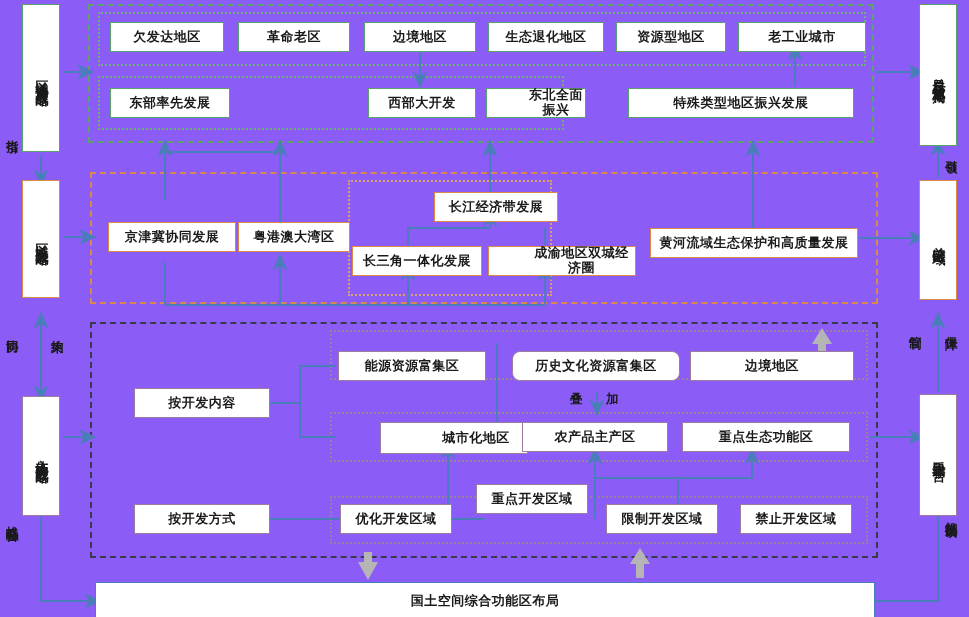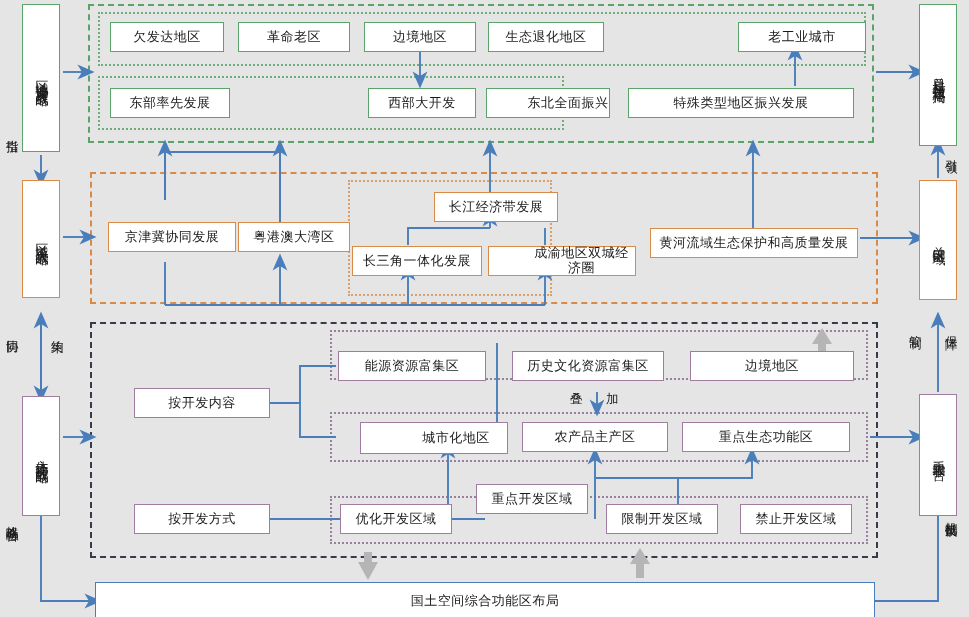--- a/index.html
+++ b/index.html
@@ -1,17 +1,17 @@
 <!DOCTYPE html>
 <html><head>
 <meta charset="utf-8">
 <style>
   html,body{margin:0;padding:0;background:#fff;}
   body{font-family:"Liberation Sans","DejaVu Sans",sans-serif;}
-  #canvas{position:relative;width:969px;height:617px;background:#e5e5e5;overflow:hidden;}
+  #canvas{position:relative;width:969px;height:617px;background:#8b5cf6;overflow:hidden;font-weight:bold;}
   .box{position:absolute;box-sizing:border-box;display:flex;align-items:center;
        justify-content:center;text-align:center;background:#fff;font-size:13px;color:#1a1a1a;
        line-height:1.15;letter-spacing:0.5px;}
   .green{border:1.6px solid #5aa469;}
   .orange{border:1.6px solid #d98a48;}
   .purple{border:1.6px solid #a07ca0;}
   .blue{border:1.4px solid #4a7ebb;}
   .vert{writing-mode:vertical-rl;text-orientation:upright;letter-spacing:2px;}
   .grp{position:absolute;box-sizing:border-box;background:transparent;}
   .dash-green{border:2px dashed #5aa469;}
@@ -145,45 +145,46 @@
 
   <div class="lbl v" style="left:944px; top:150px;">引领</div>
   <div class="lbl v" style="left:908px; top:326px;">管制</div>
   <div class="lbl v" style="left:944px; top:326px;">保障</div>
   <div class="lbl v" style="left:944px; top:512px;">机制反馈</div>
 
   <div class="box green" style="left:110px; top:22px; width:114px; height:30px;">欠发达地区</div>
   <div class="box green" style="left:238px; top:22px; width:112px; height:30px;">革命老区</div>
   <div class="box green" style="left:364px; top:22px; width:112px; height:30px;">边境地区</div>
   <div class="box green" style="left:488px; top:22px; width:116px; height:30px;">生态退化地区</div>
+  <div class="box green" style="left:616px; top:22px; width:110px; height:30px;">资源型地区</div>
   <div class="box green" style="left:738px; top:22px; width:128px; height:30px;">老工业城市</div>
 
   <div class="box green" style="left:110px; top:88px; width:120px; height:30px;">东部率先发展</div>
   <div class="box green" style="left:368px; top:88px; width:108px; height:30px;">西部大开发</div>
-  <div class="box green" style="left:486px; top:88px; width:124px; height:30px;padding-left:40px;">东北全面振兴</div>
+  <div class="box green" style="left:486px; top:88px; width:100px; height:30px;padding-left:40px;">东北全面振兴</div>
   <div class="box green" style="left:628px; top:88px; width:226px; height:30px;">特殊类型地区振兴发展</div>
 
   <div class="box orange" style="left:108px; top:222px; width:128px; height:30px;">京津冀协同发展</div>
   <div class="box orange" style="left:434px; top:192px; width:124px; height:30px;">长江经济带发展</div>
   <div class="box orange" style="left:238px; top:222px; width:112px; height:30px;">粤港澳大湾区</div>
   <div class="box orange" style="left:352px; top:246px; width:130px; height:30px;">长三角一体化发展</div>
   <div class="box orange" style="left:488px; top:246px; width:148px; height:30px;padding-left:39px;">成渝地区双城经济圈</div>
   <div class="box orange" style="left:650px; top:228px; width:208px; height:30px;">黄河流域生态保护和高质量发展</div>
 
   <div class="box purple" style="left:134px; top:388px; width:136px; height:30px;">按开发内容</div>
   <div class="box purple" style="left:134px; top:504px; width:136px; height:30px;">按开发方式</div>
 
   <div class="box purple" style="left:338px; top:351px; width:148px; height:30px;">能源资源富集区</div>
-  <div class="box purple" style="left:512px; top:351px; width:152px; height:30px;">历史文化资源富集区</div>
+  <div class="box purple" style="left:512px; top:351px; width:168px; height:30px;border-radius:8px;">历史文化资源富集区</div>
   <div class="box purple" style="left:690px; top:351px; width:164px; height:30px;">边境地区</div>
 
   <div class="lbl" style="left:570px; top:393px;">叠</div>
   <div class="lbl" style="left:606px; top:393px;">加</div>
 
-  <div class="box purple" style="left:360px; top:422px; width:148px; height:32px;padding-left:44px;">城市化地区</div>
+  <div class="box purple" style="left:380px; top:422px; width:148px; height:32px;padding-left:44px;">城市化地区</div>
   <div class="box purple" style="left:522px; top:422px; width:146px; height:30px;">农产品主产区</div>
   <div class="box purple" style="left:682px; top:422px; width:168px; height:30px;">重点生态功能区</div>
 
   <div class="box purple" style="left:340px; top:504px; width:112px; height:30px;">优化开发区域</div>
   <div class="box purple" style="left:476px; top:484px; width:112px; height:30px;">重点开发区域</div>
   <div class="box purple" style="left:606px; top:504px; width:112px; height:30px;">限制开发区域</div>
   <div class="box purple" style="left:740px; top:504px; width:112px; height:30px;">禁止开发区域</div>
 
   <div class="box blue" style="left:95px; top:582px; width:780px; height:38px;">国土空间综合功能区布局</div>
 

